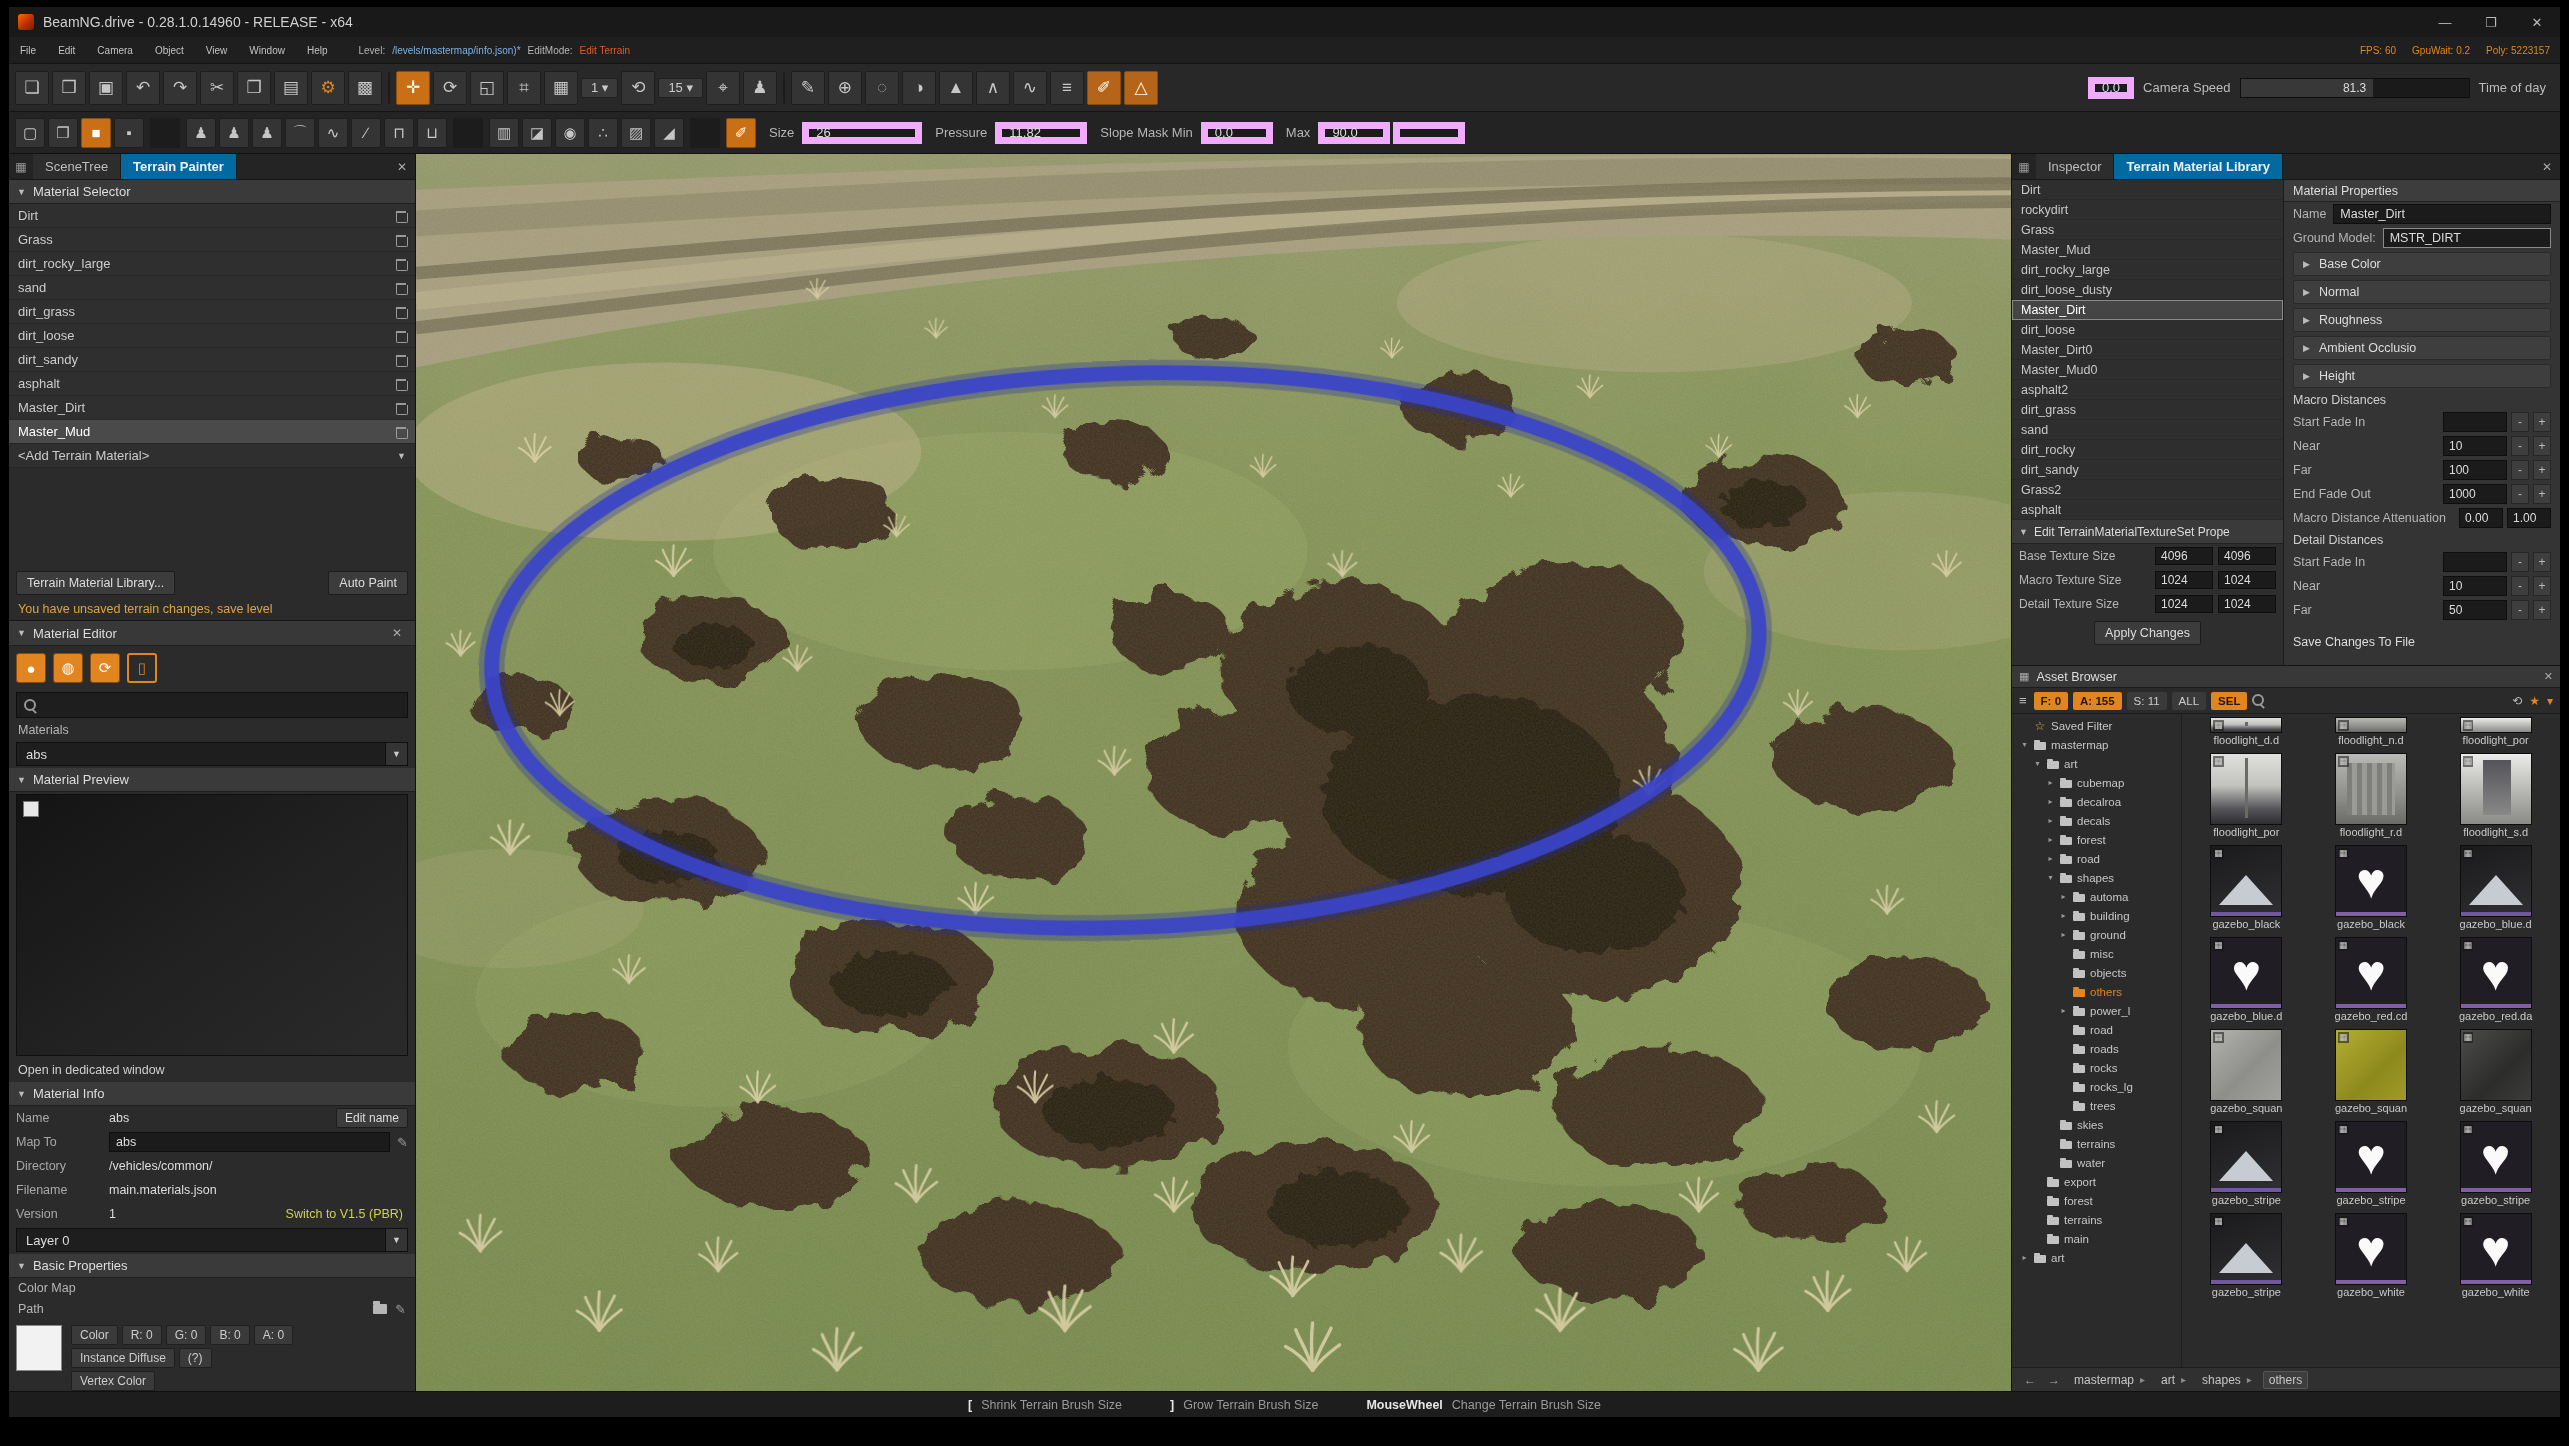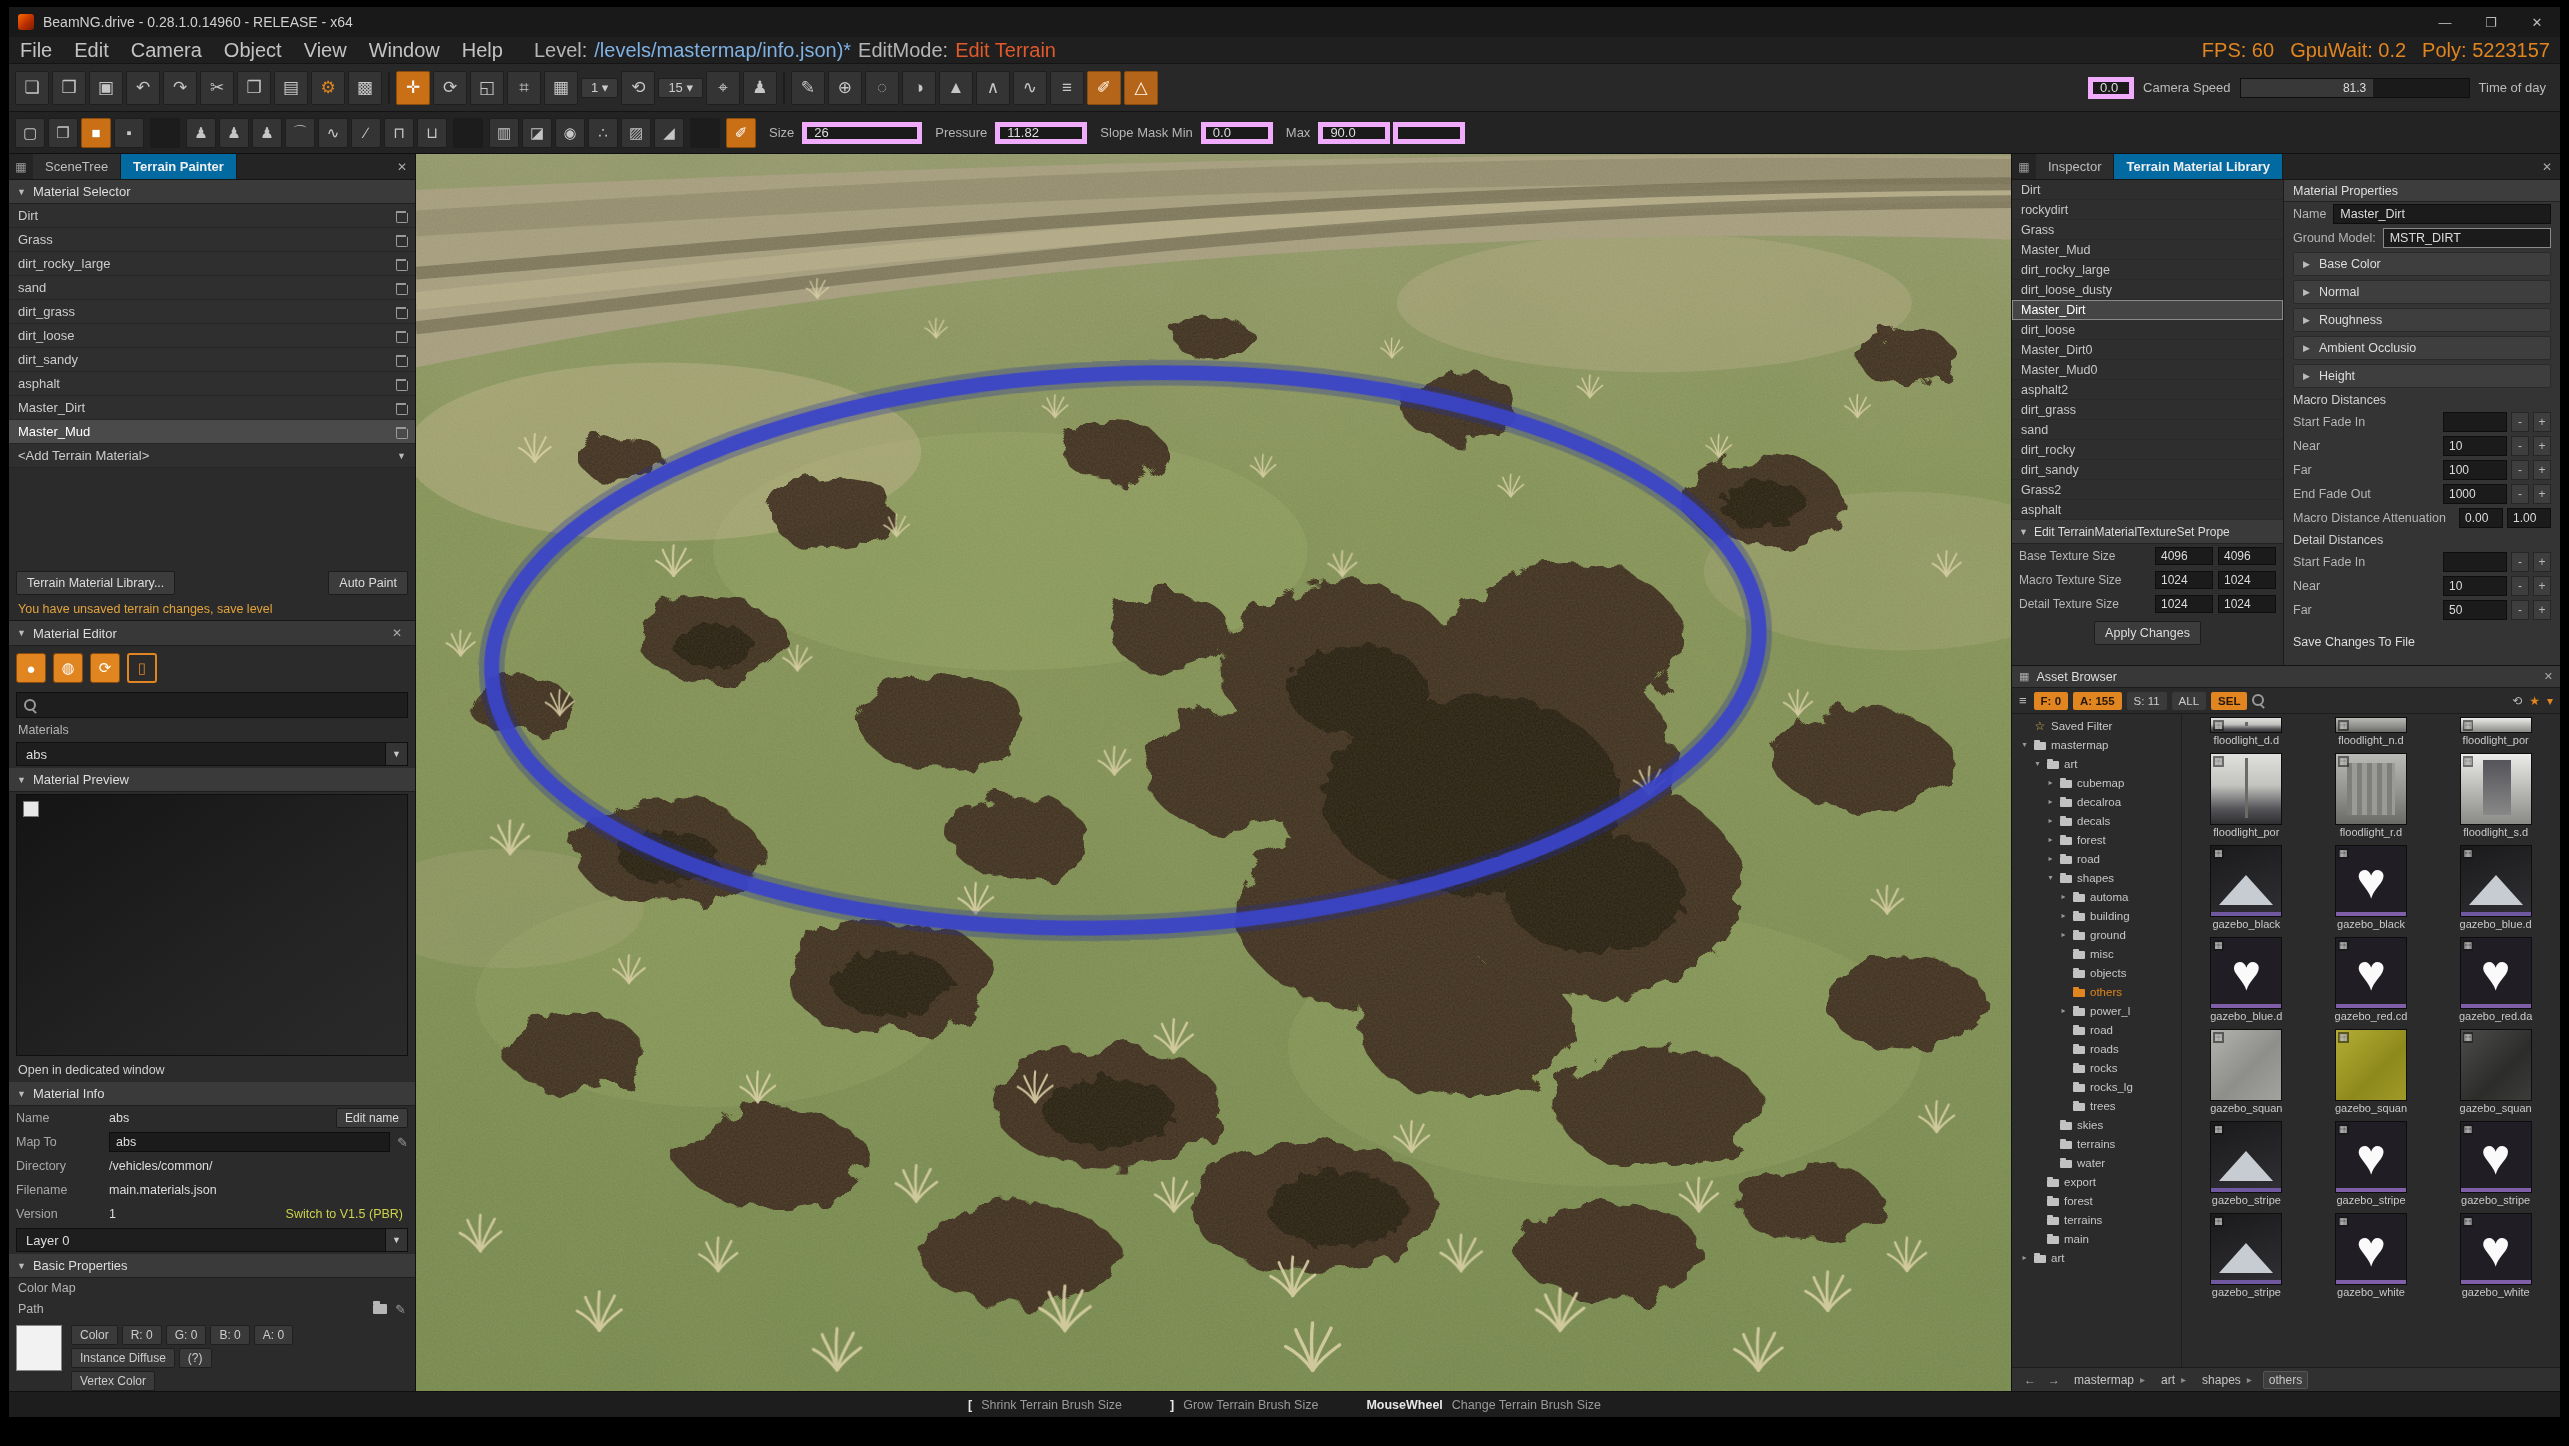--- a/index.html
+++ b/index.html
@@ -18,42 +18,42 @@
   .titlebar{ height:30px; flex:none; display:flex; align-items:center;
     background:#191919; font-size:14px; color:#cfcfcf; }
   .app-icon{ width:16px; height:16px; margin:0 9px; border-radius:3px;
     background:linear-gradient(135deg,#ff6a00,#b42b00 60%,#7a1d00); }
   .win-btns{ margin-left:auto; display:flex; height:100%; }
   .win-btn{ width:46px; display:flex; align-items:center; justify-content:center;
     font-size:13px; color:#bbb; }
 
   
   .menubar{ height:27px; flex:none; display:flex; align-items:center;
-    background:#1f1f1f; font-size:20px; color:#c3c3c3; border-bottom:1px solid var(--bd); }
+    background:#1f1f1f; font-size:10px; color:#c3c3c3; border-bottom:1px solid var(--bd); }
   .menu-item{ padding:0 11px; height:100%; display:flex; align-items:center; }
   .menu-level{ margin-left:20px; display:flex; gap:7px; align-items:center; }
   .ml-label{ color:#b5b5b5; }
   .level-value{ color:#7fb1e3; }
   .em-value{ color:#e05a2b; }
   .menu-stats{ margin-left:auto; display:flex; gap:16px; color:var(--accent); padding-right:10px; }
 
   
   .toolbar{ height:48px; flex:none; display:flex; align-items:center;
     background:#282828; padding:0 6px; gap:3px; border-bottom:1px solid var(--bd); }
   .tool-btn{ width:34px; height:34px; flex:none; display:flex; align-items:center;
     justify-content:center; background:#343434; border:1px solid #1e1e1e; border-radius:2px;
     color:#c6c6c6; font-size:17px; }
   .tool-btn.chip{ width:auto; padding:0 9px; font-size:13px; }
   .tool-btn.active{ background:var(--accent2); border-color:#8a4c0d; color:#fff; }
   .tool-btn.accent{ background:#b5651a; border-color:#8a4c0d; color:#fff6e8; }
   .tool-btn.accent-glyph{ color:var(--accent); }
   .tool-btn.sep{ width:2px; height:32px; background:#1c1c1c; border:none; margin:0 3px; }
   .toolbar-right{ margin-left:auto; display:flex; align-items:center; gap:9px;
     font-size:13px; color:#bbb; padding-right:8px; }
-  .num-box{ height:22px; min-width:46px; background:var(--input); border:5px solid #f0abfc;
+  .num-box{ height:22px; min-width:46px; background:var(--input); border:7px solid #f0abfc;
     color:#ddd; font-size:13px; display:flex; align-items:center; padding:0 7px; }
   .w120{ width:120px; } .w90{ width:92px; } .w70{ width:72px; }
   .slider{ width:230px; height:20px; background:#1a1a1a; border:1px solid #0e0e0e;
     position:relative; display:flex; align-items:center; justify-content:center;
     font-size:12px; color:#ddd; }
   .slider-fill{ position:absolute; left:0; top:0; bottom:0; width:58%; background:#383838; }
   .slider span{ position:relative; }
 
   .brushbar{ height:42px; flex:none; display:flex; align-items:center;
     background:#232323; padding:0 6px; gap:3px; border-bottom:1px solid #101010; }

